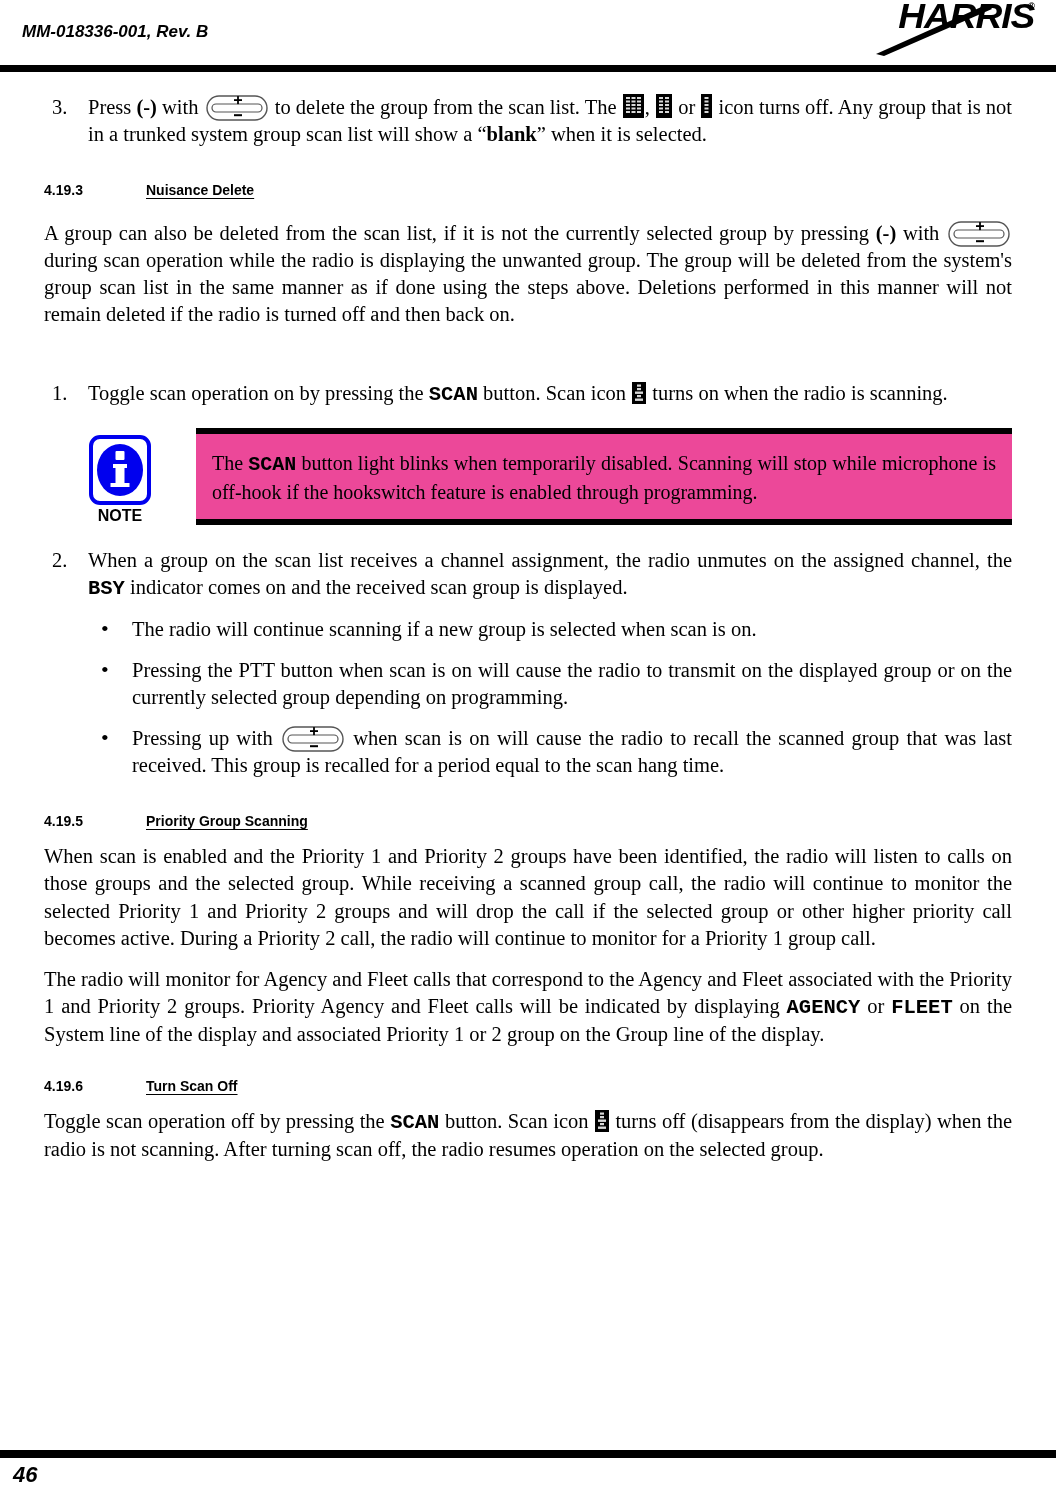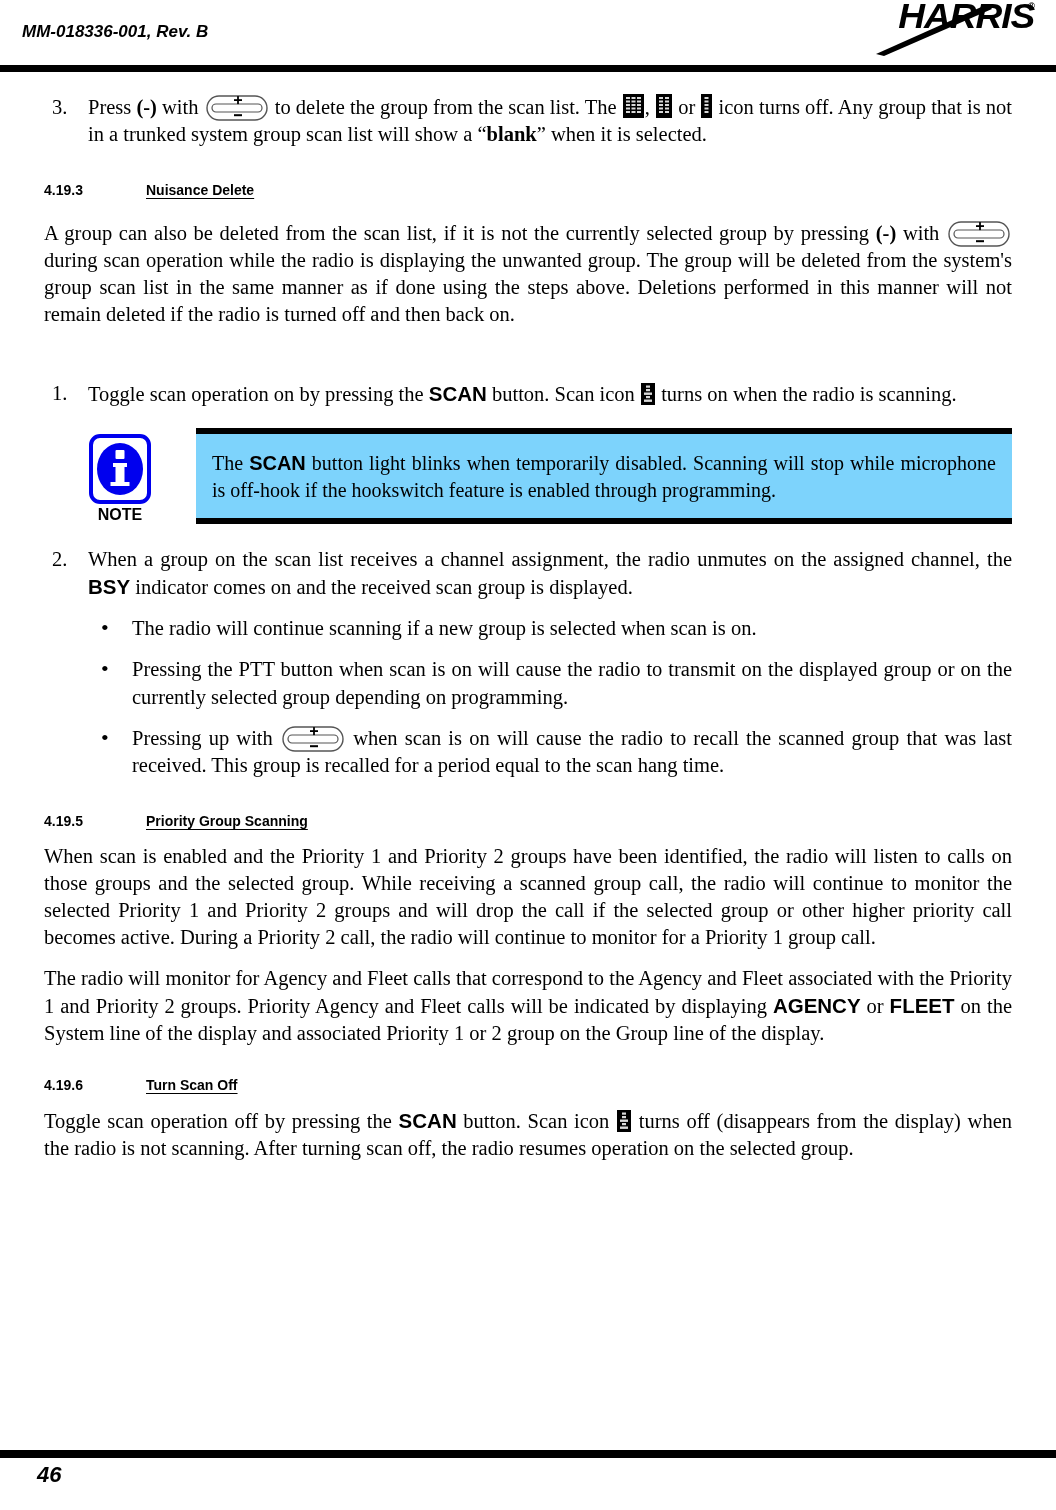--- a/index.html
+++ b/index.html
@@ -142,21 +142,21 @@
     text-decoration: underline;
     text-underline-offset: 3px;
   }
 
   .sp-lg { height: 30px; }
   .sp-md { height: 22px; }
   .sp-sm { height: 14px; }
 
   b, .b { font-weight: bold; }
   .sans-b {
-    font-family: Liberation Sans, sans-serif;
+    font-family: Liberation Mono, monospace;
     font-weight: bold;
     margin-top: 20px;
   }
 
   
   .rocker {
     display: inline-block;
     width: 62px;
     height: 26px;
     vertical-align: -7px;
@@ -243,21 +243,21 @@
   }
   .note-label {
     font-family: "Liberation Sans", "DejaVu Sans", sans-serif;
     font-weight: bold;
     font-size: 16px;
     margin-top: 2px;
     letter-spacing: 0px;
   }
   .note-box {
     flex: 1 1 auto;
-    background: #7dd3fc;
+    background: #ec4899;
     border-top: 6px solid #000;
     border-bottom: 6px solid #000;
     padding: 16px 16px 14px 16px;
   }
   .note-box .body-text { font-size: 20px; }
 
   
   .footer {
     position: absolute;
     left: 0;
@@ -274,21 +274,20 @@
     background: #000;
   }
   .page-num {
     position: absolute;
     left: 13px;
     top: 12px;
     font-family: "Liberation Sans", "DejaVu Sans", sans-serif;
     font-weight: bold;
     font-style: italic;
     font-size: 22px;
-    margin-left: 24px;
   }
 </style>
 </head>
 <body>
 
 <div class="page">
 
   <div class="header">
     <div class="doc-id">MM-018336-001, Rev. B</div>
     <div class="logo-wrap">

